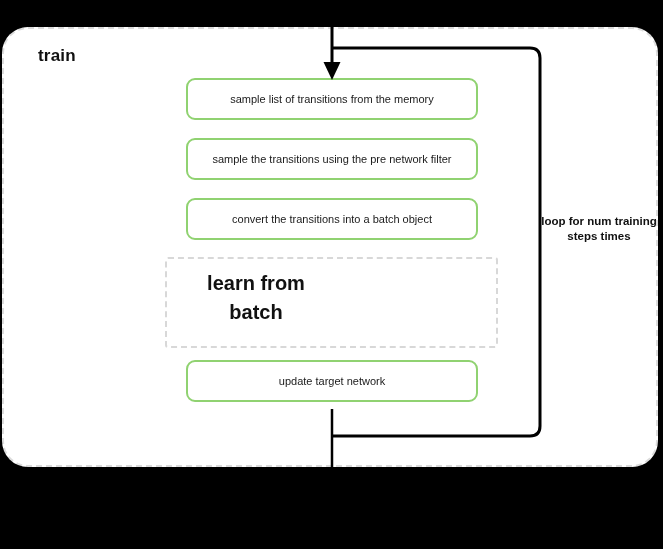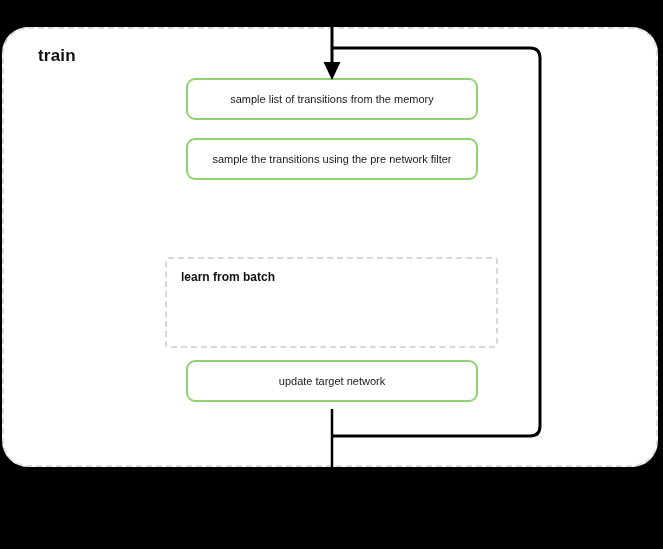--- a/index.html
+++ b/index.html
@@ -83,25 +83,26 @@
     height: 91px;
     box-sizing: border-box;
     background: #ffffff;
     border: 2px dashed #d8d8d8;
     border-radius: 3px;
   }
   .sub-block .sub-title {
     position: absolute;
     left: 14px;
     top: 10px;
-    font-size: 12px;
+    font-size: 20px;
     font-weight: bold;
     color: #111111;
     line-height: 1.45;
     width: 150px;
+    text-align: center;
   }
 
   
   .loop-label {
     position: absolute;
     left: 540px;
     top: 214px;
     width: 118px;
     text-align: center;
     font-size: 11.5px;
@@ -130,29 +131,33 @@
   <div class="train-title">train</div>
 
   <div class="proc-box proc-1">
     <span class="label">sample list of transitions from the memory</span>
   </div>
 
   <div class="proc-box proc-2">
     <span class="label">sample the transitions using the pre network filter</span>
   </div>
 
+  <div class="proc-box proc-3">
+    <span class="label">convert the transitions into a batch object</span>
+  </div>
 
   <div class="sub-block">
     <div class="sub-title">learn from batch</div>
   </div>
 
   <div class="proc-box proc-4">
     <span class="label">update target network</span>
   </div>
 
+  <div class="loop-label">loop for num training steps times</div>
 
   <svg id="wires" viewBox="0 0 663 549" xmlns="http://www.w3.org/2000/svg">
 
     <path d="M 332 0 L 332 66" stroke="#000000" stroke-width="3" fill="none"></path>
     <polygon points="332,80 323.5,62 340.5,62" fill="#000000"></polygon>
 
     <path d="M 332 48 L 530 48 Q 540 48 540 58 L 540 426 Q 540 436 530 436 L 332 436" stroke="#000000" stroke-width="3" fill="none" stroke-linecap="butt"></path>
 
     <path d="M 332 409 L 332 549" stroke="#000000" stroke-width="2.5" fill="none"></path>
   </svg>

